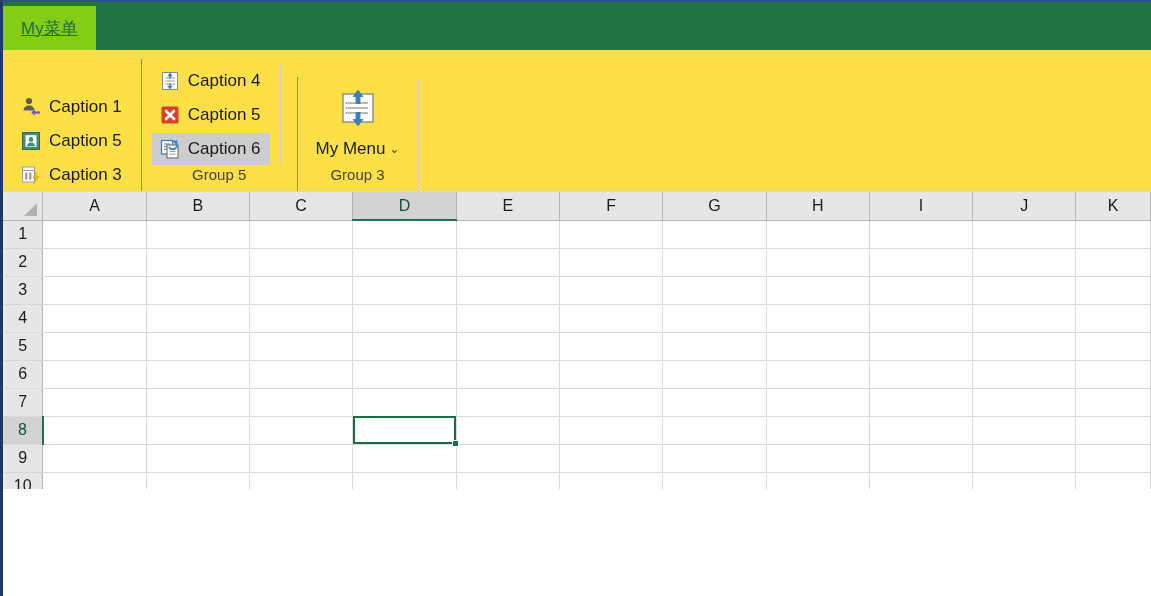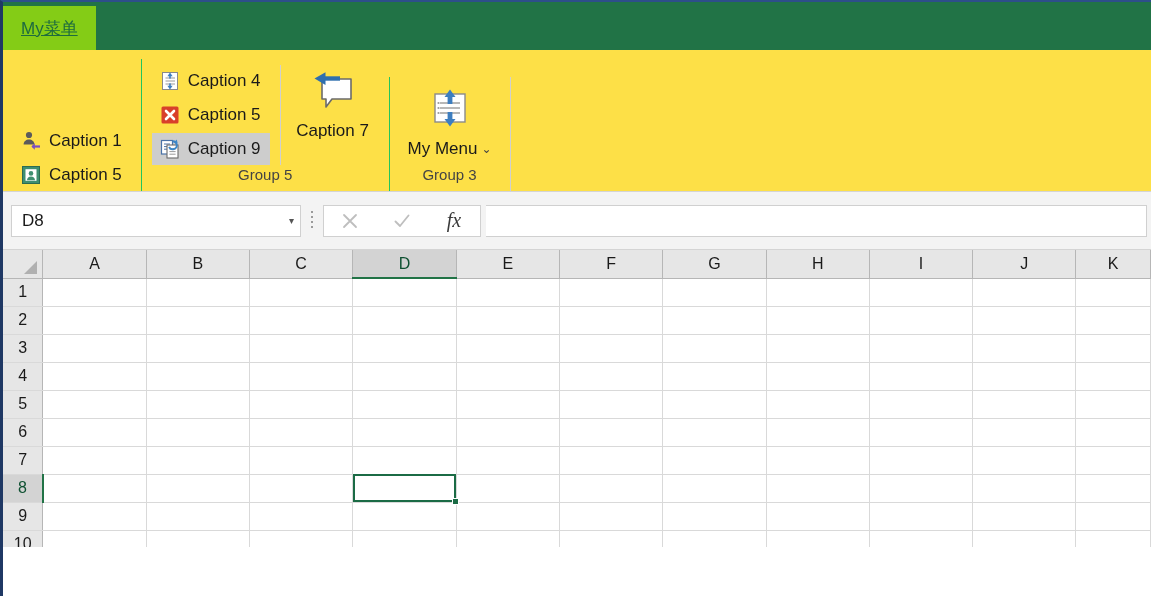--- a/index.html
+++ b/index.html
@@ -278,20 +278,32 @@
           <div class="sbtn">
             <span class="ico">
               <svg class="ico" viewBox="0 0 22 22">
                 <rect x="2.5" y="2.5" width="17" height="17" fill="#3f8f70" stroke="#2c6b52" stroke-width="1"></rect>
                 <rect x="5.5" y="5.2" width="11" height="11.6" fill="#ffffff"></rect>
                 <circle cx="11" cy="9.4" r="2.3" fill="#3f8f70"></circle>
                 <path d="M7 16.2c0-2.3 1.8-3.8 4-3.8s4 1.5 4 3.8z" fill="#3f8f70"></path>
               </svg>
             </span>
             <span class="sbtn-label">Caption 5</span>
+          </div>
+          <div class="sbtn">
+            <span class="ico">
+              <svg class="ico" viewBox="0 0 22 22">
+                <rect x="2.5" y="3" width="12" height="15" fill="#ffffff" stroke="#a0a0a0" stroke-width="1"></rect>
+                <line x1="2.5" y1="6.5" x2="14.5" y2="6.5" stroke="#a0a0a0" stroke-width="1"></line>
+                <rect x="5.2" y="8.6" width="2.2" height="7" fill="#9a9a9a"></rect>
+                <rect x="9.2" y="8.6" width="2.2" height="7" fill="#9a9a9a"></rect>
+                <path d="M16.2 8 L13 14 L15.6 14 L13.8 19.5 L18.8 12.6 L16 12.6 Z" fill="#f0b429" stroke="#d79a12" stroke-width=".6"></path>
+              </svg>
+            </span>
+            <span class="sbtn-label">Caption 3</span>
           </div>
         </div>
       </div>
     </div>
 
     <div class="rgroup">
       <div class="rgroup-body">
         <div class="small-col">
           <div class="sbtn">
             <span class="ico">
@@ -325,36 +337,26 @@
                 <line x1="5" y1="8.6" x2="11" y2="8.6" stroke="#4a73a8" stroke-width="1"></line>
                 <line x1="5" y1="11.2" x2="11" y2="11.2" stroke="#4a73a8" stroke-width="1"></line>
                 <rect x="8" y="7" width="11" height="13" fill="#ffffff" stroke="#6b6b6b" stroke-width="1.1"></rect>
                 <line x1="10.4" y1="11" x2="16.6" y2="11" stroke="#9a9a9a" stroke-width="1"></line>
                 <line x1="10.4" y1="13.6" x2="16.6" y2="13.6" stroke="#9a9a9a" stroke-width="1"></line>
                 <line x1="10.4" y1="16.2" x2="16.6" y2="16.2" stroke="#9a9a9a" stroke-width="1"></line>
                 <path d="M13.5 3.2 a4 4 0 1 1 -3.4 5.6" fill="none" stroke="#3d87c8" stroke-width="1.9"></path>
                 <path d="M17.8 1.5 L18.6 5.2 L15 4.6 Z" fill="#3d87c8"></path>
               </svg>
             </span>
-            <span class="sbtn-label">Caption 9</span>
+            <span class="sbtn-label">Caption 6</span>
           </div>
         </div>
 
         <div style="width:1px;background:#d0d0d0;align-self:stretch;margin:0 6px 0 10px;"></div>
 
-        <div class="bigbtn">
-          <span class="bico">
-            <svg class="bico" viewBox="0 0 46 46">
-              <path d="M12 9 H41 V29 H22 L16 37 V29 H12 Z" fill="#ffffff" stroke="#6b6b6b" stroke-width="1.6" stroke-linejoin="round"></path>
-              <path d="M30 8.5 H12.5" stroke="#2f6fae" stroke-width="4.4" fill="none"></path>
-              <path d="M15.5 2.2 L4.5 8.6 L15.5 15 Z" fill="#2f6fae"></path>
-            </svg>
-          </span>
-          <span class="blabel">Caption 7</span>
-        </div>
       </div>
       <div class="rgroup-label">Group 5</div>
     </div>
 
     <div class="rgroup rgroup-sep-right">
       <div class="rgroup-body" style="padding:0 14px;">
         <div class="bigbtn">
           <span class="bico">
             <svg class="bico" viewBox="0 0 46 46">
               <rect x="8" y="6" width="30" height="28" fill="#ffffff" stroke="#8a8a8a" stroke-width="1.4"></rect>
@@ -372,45 +374,20 @@
           </span>
           <span class="blabel"><span>My Menu</span><span class="menu-caret">⌄</span></span>
         </div>
       </div>
       <div class="rgroup-label">Group 3</div>
     </div>
 
     <div style="flex:1;"></div>
   </div>
 
-  <div class="formulabar">
-    <div class="namebox">
-      <span>D8</span>
-      <span class="caret">▾</span>
-    </div>
-    <div class="grip">
-      <div class="grip-dots"></div>
-    </div>
-    <div class="fx-group">
-      <div class="fxbtn disabled">
-        <svg width="20" height="20" viewBox="0 0 20 20">
-          <path d="M4 4 L16 16 M16 4 L4 16" stroke="#8a8a8a" stroke-width="1.8" stroke-linecap="round"></path>
-        </svg>
-      </div>
-      <div class="fxbtn disabled">
-        <svg width="20" height="20" viewBox="0 0 20 20">
-          <path d="M3.5 10.5 L8 15 L16.5 4.5" stroke="#8a8a8a" stroke-width="1.8" fill="none" stroke-linecap="round" stroke-linejoin="round"></path>
-        </svg>
-      </div>
-      <div class="fxbtn">
-        <span style="font-family:'Liberation Serif',serif;font-style:italic;font-size:20px;color:#3b3b3b;">fx</span>
-      </div>
-    </div>
-    <div class="formula-input"></div>
-  </div>
 
   <div class="gridwrap">
     <table class="grid">
       <thead>
         <tr>
           <th class="corner">
             <span class="tri"></span>
           </th>
         <th class="colhdr" style="width: 104px;">A</th>
             <th class="colhdr" style="width: 104px;">B</th>

